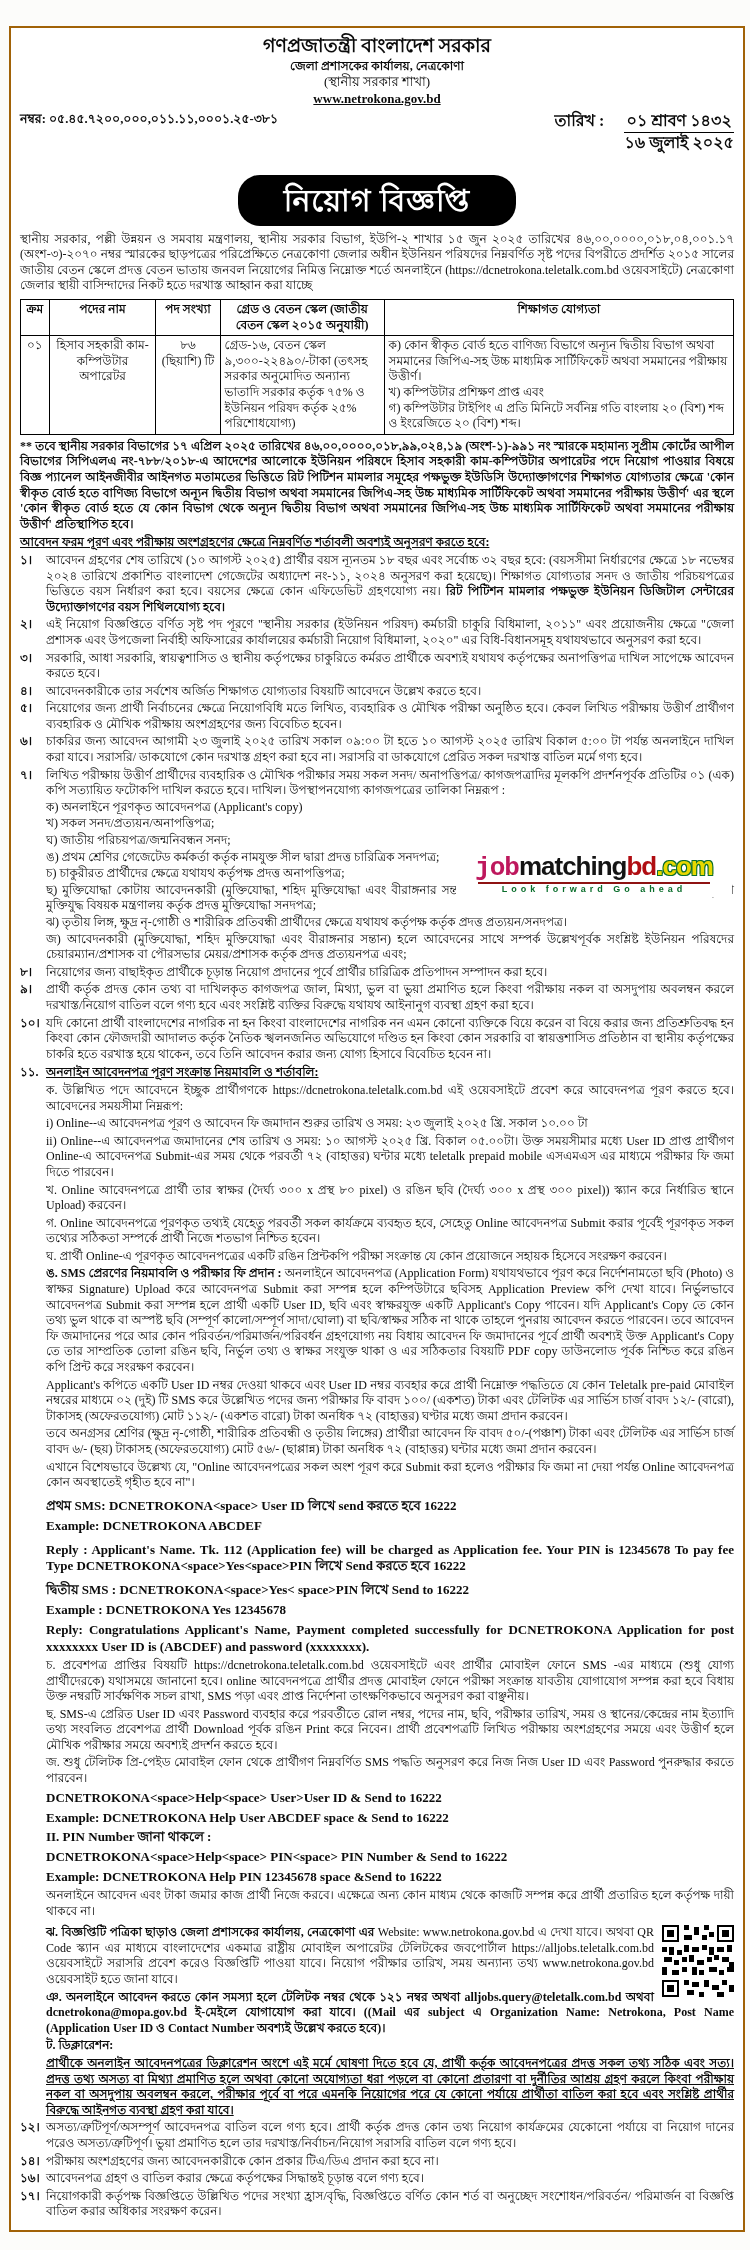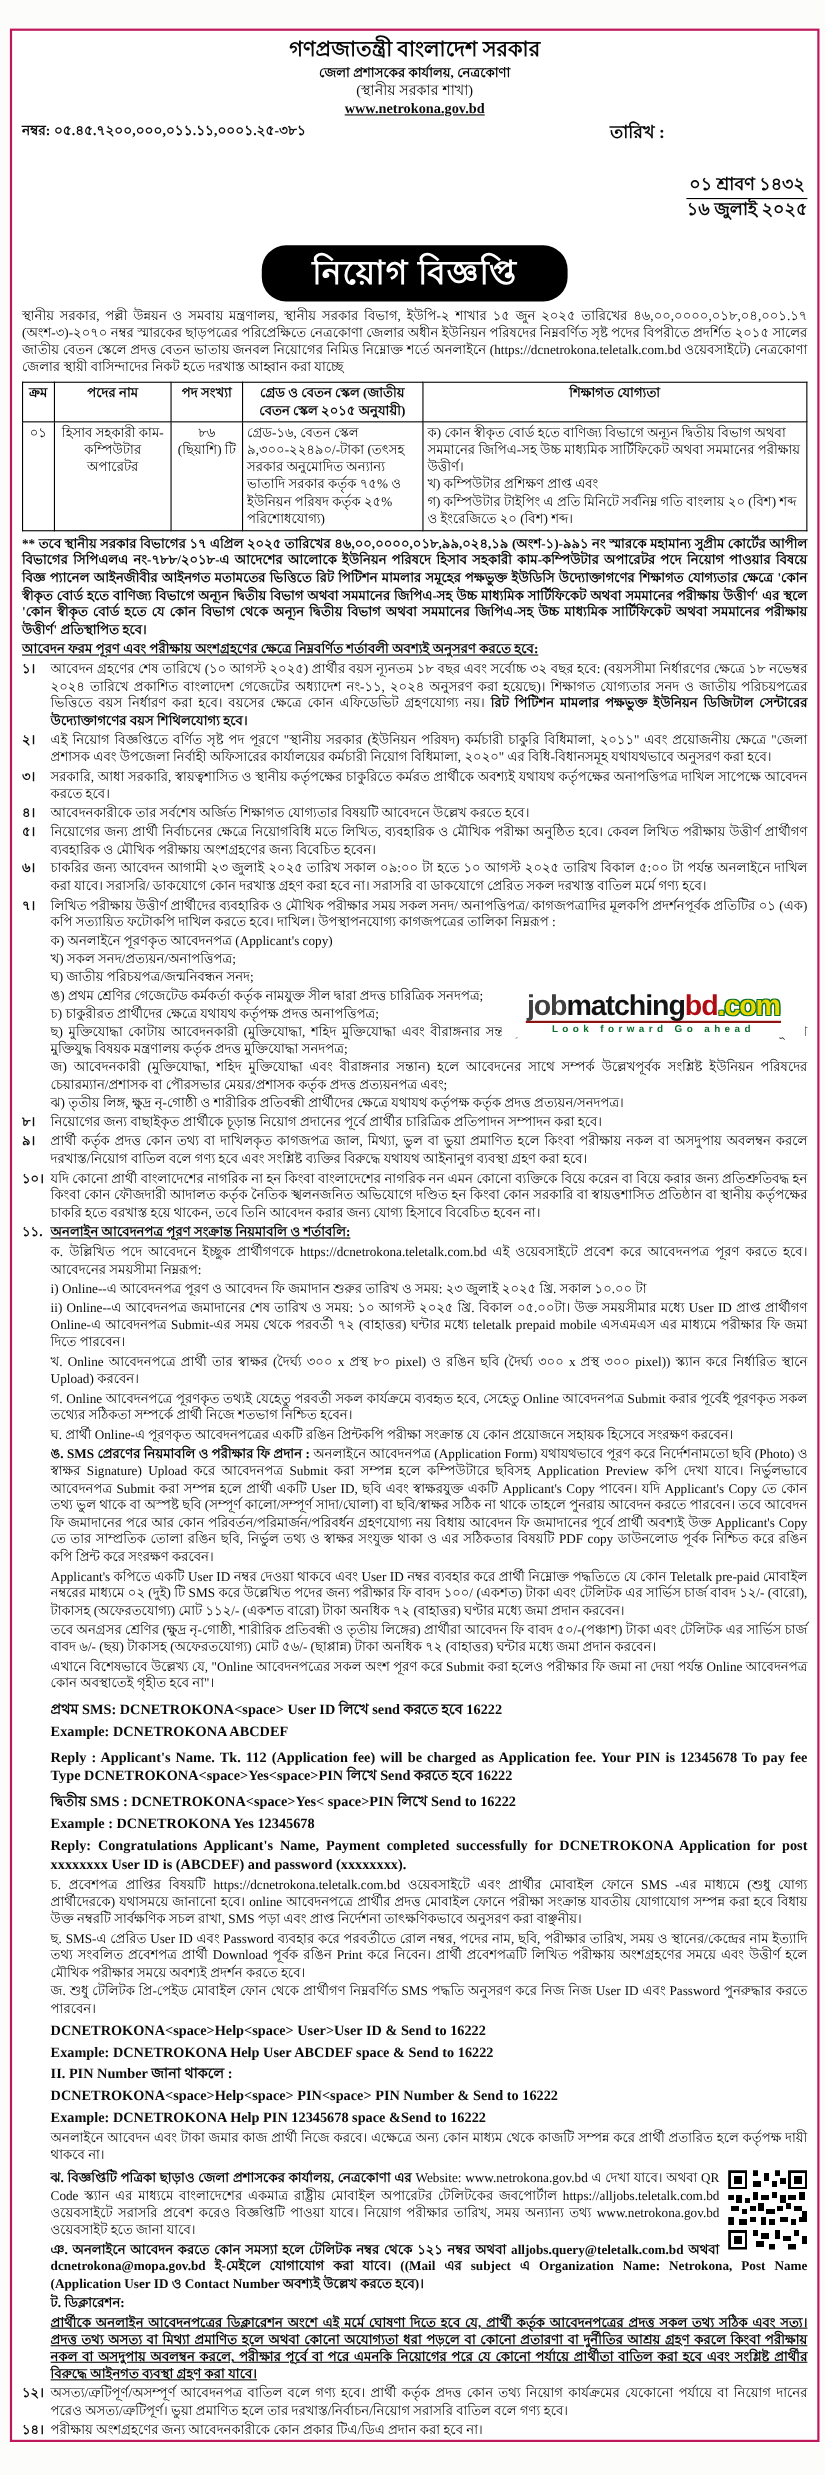--- a/index.html
+++ b/index.html
@@ -1,19 +1,19 @@
 <!DOCTYPE html>
 <html lang="bn"><head>
 <meta charset="utf-8">
 <style>
   html,body{margin:0;padding:0;background:#eceae5;}
   .page{width:750px;height:2250px;background:#fcfcfa;position:relative;margin:0 auto;
         font-family:"Liberation Serif","DejaVu Serif",serif;color:#0b0b0b;}
-  .sheet{position:absolute;left:9px;top:26px;width:714px;height:2180px;border:2px solid #be185d;
-         background:#fff;padding:4px 9px 6px 9px;font-size:12px;line-height:1.3;overflow:hidden;}
+  .sheet{position:absolute;left:9px;top:26px;width:714px;height:2180px;border:2px solid #a16207;
+         background:#fff;padding:4px 9px 18px 9px;font-size:12px;line-height:1.3;overflow:hidden;}
   .center{text-align:center;}
   .hd1{font-size:19px;font-weight:bold;margin-top:2px;}
   .hd2{font-size:12px;font-weight:bold;}
   .hd3{font-size:13px;}
   .hd4{font-size:13px;font-weight:bold;text-decoration:underline;}
   .memo-row{display:flex;justify-content:space-between;align-items:flex-start;margin-top:3px;}
   .memo{font-weight:bold;font-size:12.5px;}
   .daterow{display:flex;gap:20px;font-size:16px;font-weight:bold;align-items:flex-start;}
   .datefrac{display:inline-block;text-align:center;}
   .datefrac .top{border-bottom:1px solid #000;padding:0 2px;}
@@ -29,21 +29,21 @@
   .rno{flex:0 0 26px;font-weight:bold;}
   .rtx{flex:1;text-align:justify;}
   .sub{margin-top:1px;text-align:justify;}
   .subwrap{position:relative;}
   .indent{margin-left:26px;margin-top:2px;text-align:justify;}
   .smsline{margin-left:26px;font-weight:bold;margin-top:3px;font-size:13px;}
   .gap{height:4px;}
   
   .logo{position:absolute;right:2px;top:52px;width:272px;text-align:center;background:#fff;padding:1px 2px;}
   .logo-word{font-family:"Liberation Sans","DejaVu Sans",sans-serif;font-weight:bold;font-size:26px;line-height:1;letter-spacing:-1px;}
-  .lw-job{color:#404040;}
+  .lw-job{color:#be185d;font-family:Liberation Mono, monospace;}
   .lw-match{color:#141414;}
   .lw-bd{color:#b00d12;}
   .lw-com{color:#e8d800;text-shadow:1px 1px 0 #0b6e2c,-1px -1px 0 #0b6e2c,1px -1px 0 #0b6e2c,-1px 1px 0 #0b6e2c;}
   .logo-rule{border-top:2px solid #8e1313;width:85%;margin:1px auto 0 auto;}
   .logo-tag{font-family:"Liberation Sans","DejaVu Sans",sans-serif;color:#0b6e2c;font-size:9px;letter-spacing:4px;font-weight:bold;}
   .qr{float:right;margin:0 0 2px 8px;}
   .decl{text-decoration:underline;font-weight:bold;}
   b[data-bind]:empty,span[data-bind]:empty{display:none;}
 </style>
 </head>
@@ -55,21 +55,21 @@
     <div class="center hd1" data-bind="header.line1">গণপ্রজাতন্ত্রী বাংলাদেশ সরকার</div>
     <div class="center hd2" data-bind="header.line2">জেলা প্রশাসকের কার্যালয়, নেত্রকোণা</div>
     <div class="center hd3" data-bind="header.line3">(স্থানীয় সরকার শাখা)</div>
     <div class="center hd4" data-bind="header.website">www.netrokona.gov.bd</div>
 
     <div class="memo-row">
       <div class="memo" data-bind="header.memo">নম্বর: ০৫.৪৫.৭২০০,০০০,০১১.১১,০০০১.২৫-৩৮১</div>
       <div class="daterow">
         <span data-bind="header.date_label">তারিখ :</span>
         <span class="datefrac">
-          <span class="top" style="display:block;margin-top:48px;" data-bind="header.date_top">০১ শ্রাবণ ১৪৩২</span>
+          <span class="top" style="display:block;" data-bind="header.date_top">০১ শ্রাবণ ১৪৩২</span>
           <span style="display:block;" data-bind="header.date_bottom">১৬ জুলাই ২০২৫</span>
         </span>
       </div>
     </div>
 
     <div class="badge" data-bind="title_badge">নিয়োগ বিজ্ঞপ্তি</div>
 
     <div class="just" data-bind="intro">স্থানীয় সরকার, পল্লী উন্নয়ন ও সমবায় মন্ত্রণালয়, স্থানীয় সরকার বিভাগ, ইউপি-২ শাখার ১৫ জুন ২০২৫ তারিখের ৪৬,০০,০০০০,০১৮,০৪,০০১.১৭ (অংশ-৩)-২০৭০ নম্বর স্মারকের ছাড়পত্রের পরিপ্রেক্ষিতে নেত্রকোণা জেলার অধীন ইউনিয়ন পরিষদের নিম্নবর্ণিত সৃষ্ট পদের বিপরীতে প্রদর্শিত ২০১৫ সালের জাতীয় বেতন স্কেলে প্রদত্ত বেতন ভাতায় জনবল নিয়োগের নিমিত্ত নিম্নোক্ত শর্তে অনলাইনে (https://dcnetrokona.teletalk.com.bd ওয়েবসাইটে) নেত্রকোণা জেলার স্থায়ী বাসিন্দাদের নিকট হতে দরখাস্ত আহ্বান করা যাচ্ছে</div>
 
     <table class="main">
@@ -127,22 +127,22 @@
       <div class="rno" data-bind="rules.6.no">৭।</div>
       <div class="rtx">
         <span data-bind="rules.6.text">লিখিত পরীক্ষায় উত্তীর্ণ প্রার্থীদের ব্যবহারিক ও মৌখিক পরীক্ষার সময় সকল সনদ/ অনাপত্তিপত্র/ কাগজপত্রাদির মূলকপি প্রদর্শনপূর্বক প্রতিটির ০১ (এক) কপি সত্যায়িত ফটোকপি দাখিল করতে হবে। দাখিল। উপস্থাপনযোগ্য কাগজপত্রের তালিকা নিম্নরূপ :</span>
         <div class="subwrap">
           <div class="sub" data-bind="rules.6.subs.0">ক) অনলাইনে পূরণকৃত আবেদনপত্র (Applicant's copy)</div>
           <div class="sub" data-bind="rules.6.subs.1">খ) সকল সনদ/প্রত্যয়ন/অনাপত্তিপত্র;</div>
           <div class="sub" data-bind="rules.6.subs.3">ঘ) জাতীয় পরিচয়পত্র/জন্মনিবন্ধন সনদ;</div>
           <div class="sub" style="width:58%;" data-bind="rules.6.subs.4">ঙ) প্রথম শ্রেণির গেজেটেড কর্মকর্তা কর্তৃক নামযুক্ত সীল দ্বারা প্রদত্ত চারিত্রিক সনদপত্র;</div>
           <div class="sub" style="width:58%;" data-bind="rules.6.subs.5">চ) চাকুরীরত প্রার্থীদের ক্ষেত্রে যথাযথ কর্তৃপক্ষ প্রদত্ত অনাপত্তিপত্র;</div>
           <div class="sub" data-bind="rules.6.subs.6">ছ) মুক্তিযোদ্ধা কোটায় আবেদনকারী (মুক্তিযোদ্ধা, শহিদ মুক্তিযোদ্ধা এবং বীরাঙ্গনার সন্তান) প্রার্থীদের ক্ষেত্রে সরকারের সর্বশেষ নীতিমালা অনুযায়ী মুক্তিযুদ্ধ বিষয়ক মন্ত্রণালয় কর্তৃক প্রদত্ত মুক্তিযোদ্ধা সনদপত্র;</div>
+          <div class="sub" data-bind="rules.6.subs.8">ঝ) তৃতীয় লিঙ্গ, ক্ষুদ্র নৃ-গোষ্ঠী ও শারীরিক প্রতিবন্ধী প্রার্থীদের ক্ষেত্রে যথাযথ কর্তৃপক্ষ কর্তৃক প্রদত্ত প্রত্যয়ন/সনদপত্র।</div>
           <div class="sub" data-bind="rules.6.subs.7">জ) আবেদনকারী (মুক্তিযোদ্ধা, শহিদ মুক্তিযোদ্ধা এবং বীরাঙ্গনার সন্তান) হলে আবেদনের সাথে সম্পর্ক উল্লেখপূর্বক সংশ্লিষ্ট ইউনিয়ন পরিষদের চেয়ারম্যান/প্রশাসক বা পৌরসভার মেয়র/প্রশাসক কর্তৃক প্রদত্ত প্রত্যয়নপত্র এবং;</div>
-          <div class="sub" data-bind="rules.6.subs.8">ঝ) তৃতীয় লিঙ্গ, ক্ষুদ্র নৃ-গোষ্ঠী ও শারীরিক প্রতিবন্ধী প্রার্থীদের ক্ষেত্রে যথাযথ কর্তৃপক্ষ কর্তৃক প্রদত্ত প্রত্যয়ন/সনদপত্র।</div>
 
           <div class="logo">
             <div class="logo-word"><span class="lw-job" data-bind="logo.part1">job</span><span class="lw-match" data-bind="logo.part2">matching</span><span class="lw-bd" data-bind="logo.part3">bd</span><span class="lw-com" data-bind="logo.part4">.com</span></div>
             <div class="logo-rule"></div>
             <div class="logo-tag" data-bind="logo.tagline">Look forward Go ahead</div>
           </div>
         </div>
       </div>
     </div>
     <div class="rule">

